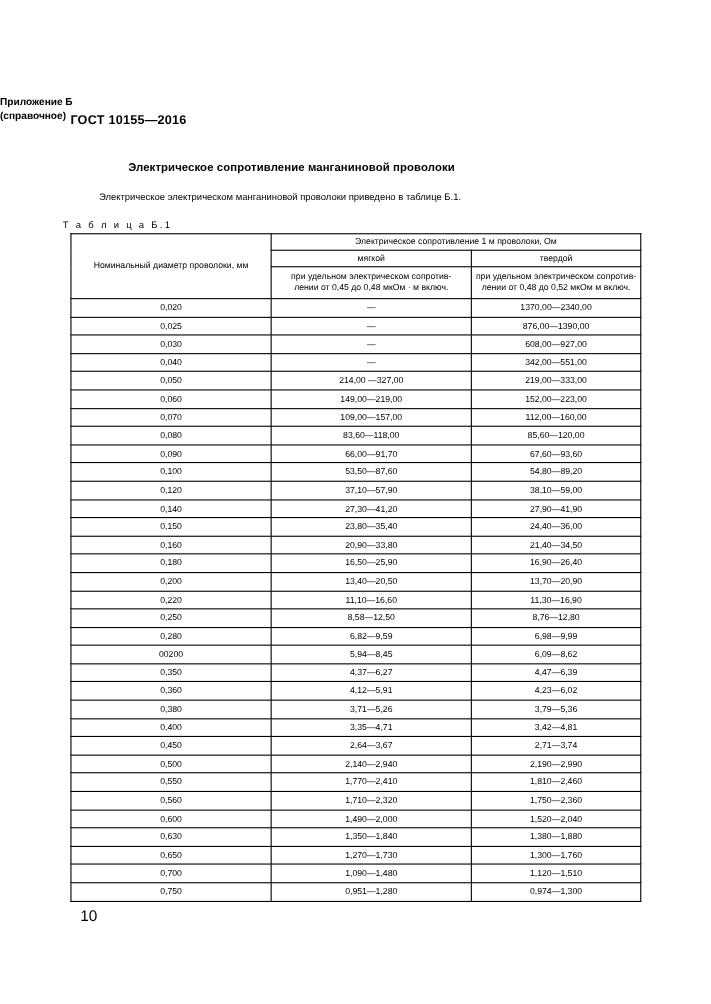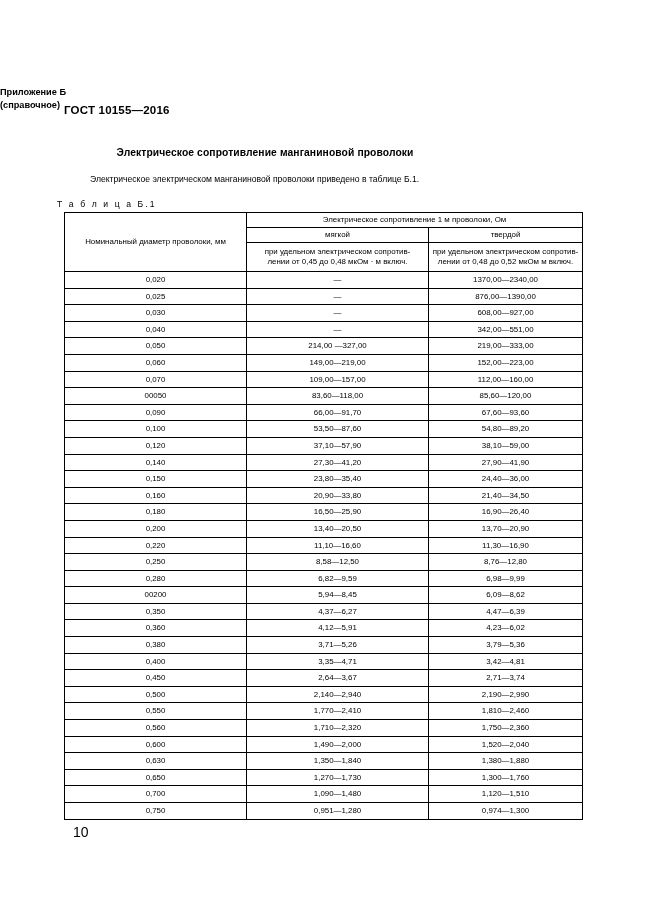--- a/index.html
+++ b/index.html
@@ -193,21 +193,21 @@
           <td class="datacell">0,060</td>
           <td class="datacell">149,00—219,00</td>
           <td class="datacell">152,00—223,00</td>
         </tr>
         <tr>
           <td class="datacell">0,070</td>
           <td class="datacell">109,00—157,00</td>
           <td class="datacell">112,00—160,00</td>
         </tr>
         <tr>
-          <td class="datacell">00050</td>
+          <td class="datacell">0,080</td>
           <td class="datacell">83,60—118,00</td>
           <td class="datacell">85,60—120,00</td>
         </tr>
         <tr>
           <td class="datacell">0,090</td>
           <td class="datacell">66,00—91,70</td>
           <td class="datacell">67,60—93,60</td>
         </tr>
         <tr>
           <td class="datacell">0,100</td>

